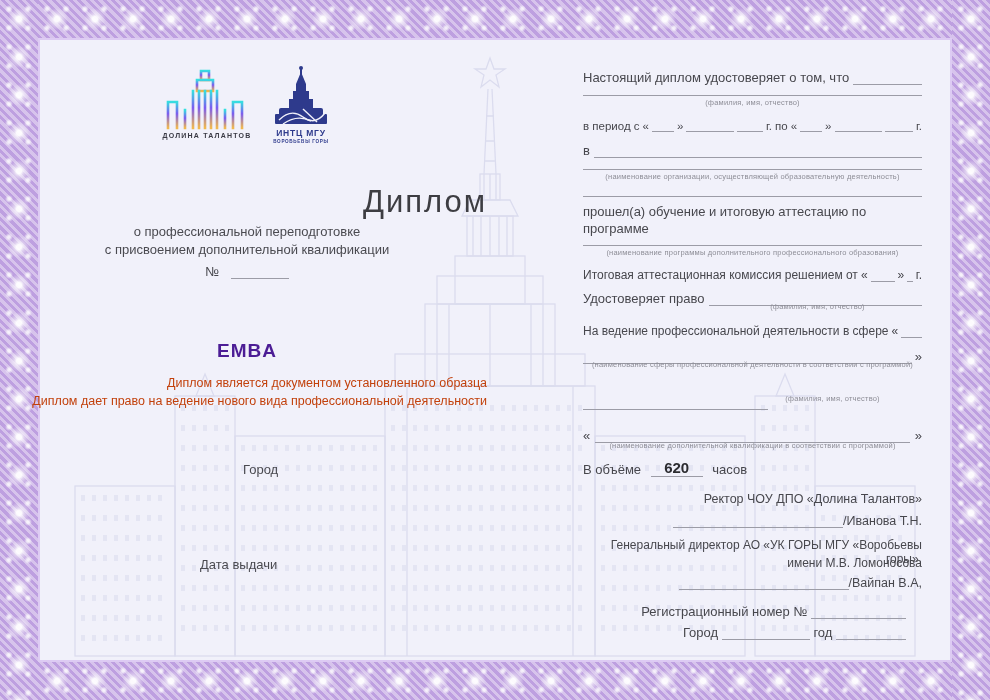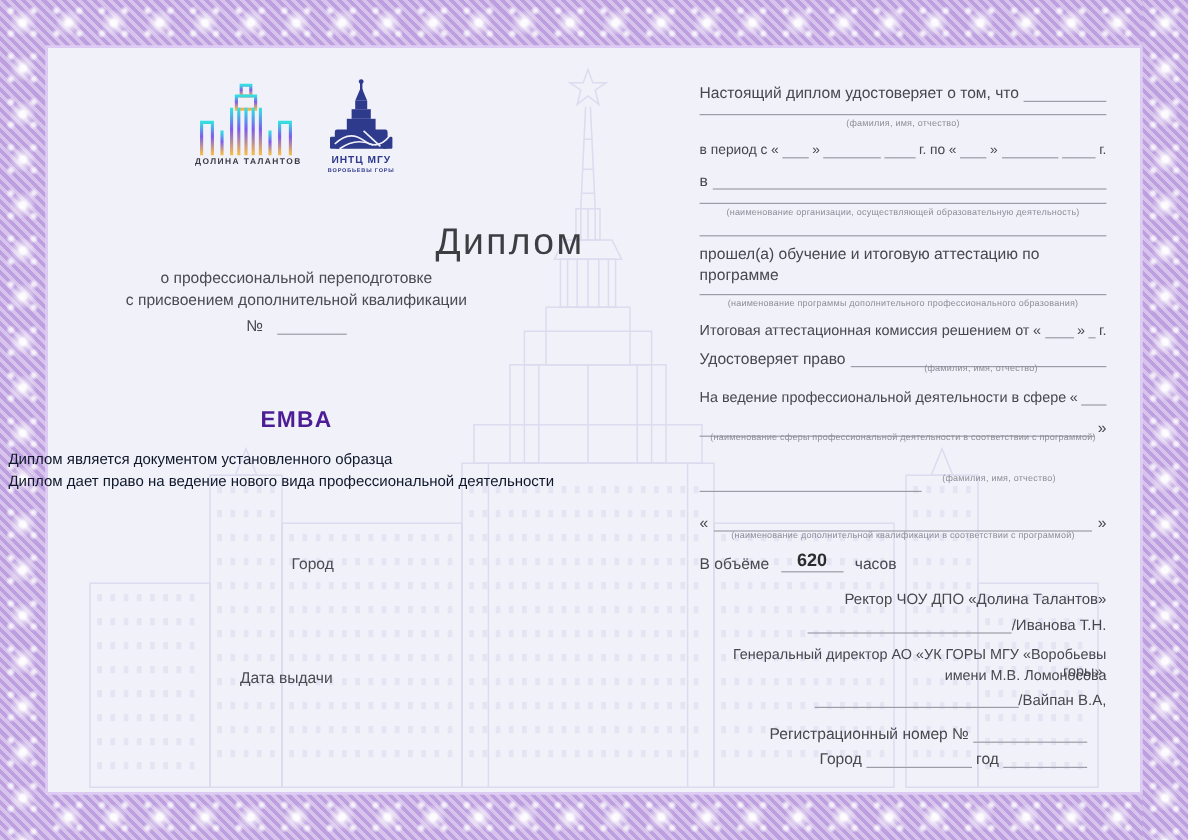--- a/index.html
+++ b/index.html
@@ -17,25 +17,25 @@
   .strip-left{top:0;bottom:0;left:0;width:38px}
   .strip-right{top:0;bottom:0;right:0;width:38px}
   .inner-frame{position:absolute;inset:38px;border:2px solid #ddcbf3;pointer-events:none;}
   .abs{position:absolute;}
   .wm{position:absolute;left:55px;top:56px;width:880px;height:606px;opacity:.8;pointer-events:none;}
   
   .title{left:7px;top:184px;width:480px;text-align:right;font-size:31px;letter-spacing:2px;color:#3d3d42;}
   .sub{left:7px;width:480px;text-align:center;font-size:13px;color:#4a4a50;}
   .numrow{left:7px;top:264px;width:480px;text-align:center;font-size:13px;}
   .program{left:7px;top:304px;width:480px;text-align:center;font-size:19px;letter-spacing:1px;color:#4c1d95;font-weight:bold;margin-top:36px;}
-  .stmt{left:7px;width:480px;text-align:left;font-size:12.5px;color:#0f172a;}
+  .stmt{left:7px;width:480px;text-align:right;font-size:12.5px;color:#c2410c;}
   .small-label{font-size:13px;color:#4a4a50;}
   
   .r{left:583px;width:339px;font-size:13px;}
-  .flexrow{display:flex;align-items:flex-start;gap:4px;}
+  .flexrow{display:flex;align-items:center;gap:4px;}
   .fill{flex:1;border-bottom:1px solid #9c9ca6;height:1.05em;}
   .ln{display:inline-block;border-bottom:1px solid #9c9ca6;height:1.05em;vertical-align:bottom;}
   .hint{font-size:7.5px;color:#8d8d96;text-align:center;letter-spacing:.2px;}
   .fullline{border-bottom:1px solid #9c9ca6;height:2px;}
   .rt{text-align:right;}
   .sigline{display:inline-block;width:170px;border-bottom:1px solid #9c9ca6;height:1.05em;vertical-align:bottom;}
   .volume-val{display:inline-block;width:52px;border-bottom:1px solid #9c9ca6;text-align:center;
               font-weight:bold;font-size:15px;color:#2c2c30;vertical-align:bottom;line-height:1.05;}
   .logo-label{font-size:7px;font-weight:bold;letter-spacing:1.2px;color:#3a3a44;text-align:center;}
   .logo-label-navy{font-size:8.5px;font-weight:bold;letter-spacing:.8px;color:#2e3a8c;text-align:center;}

